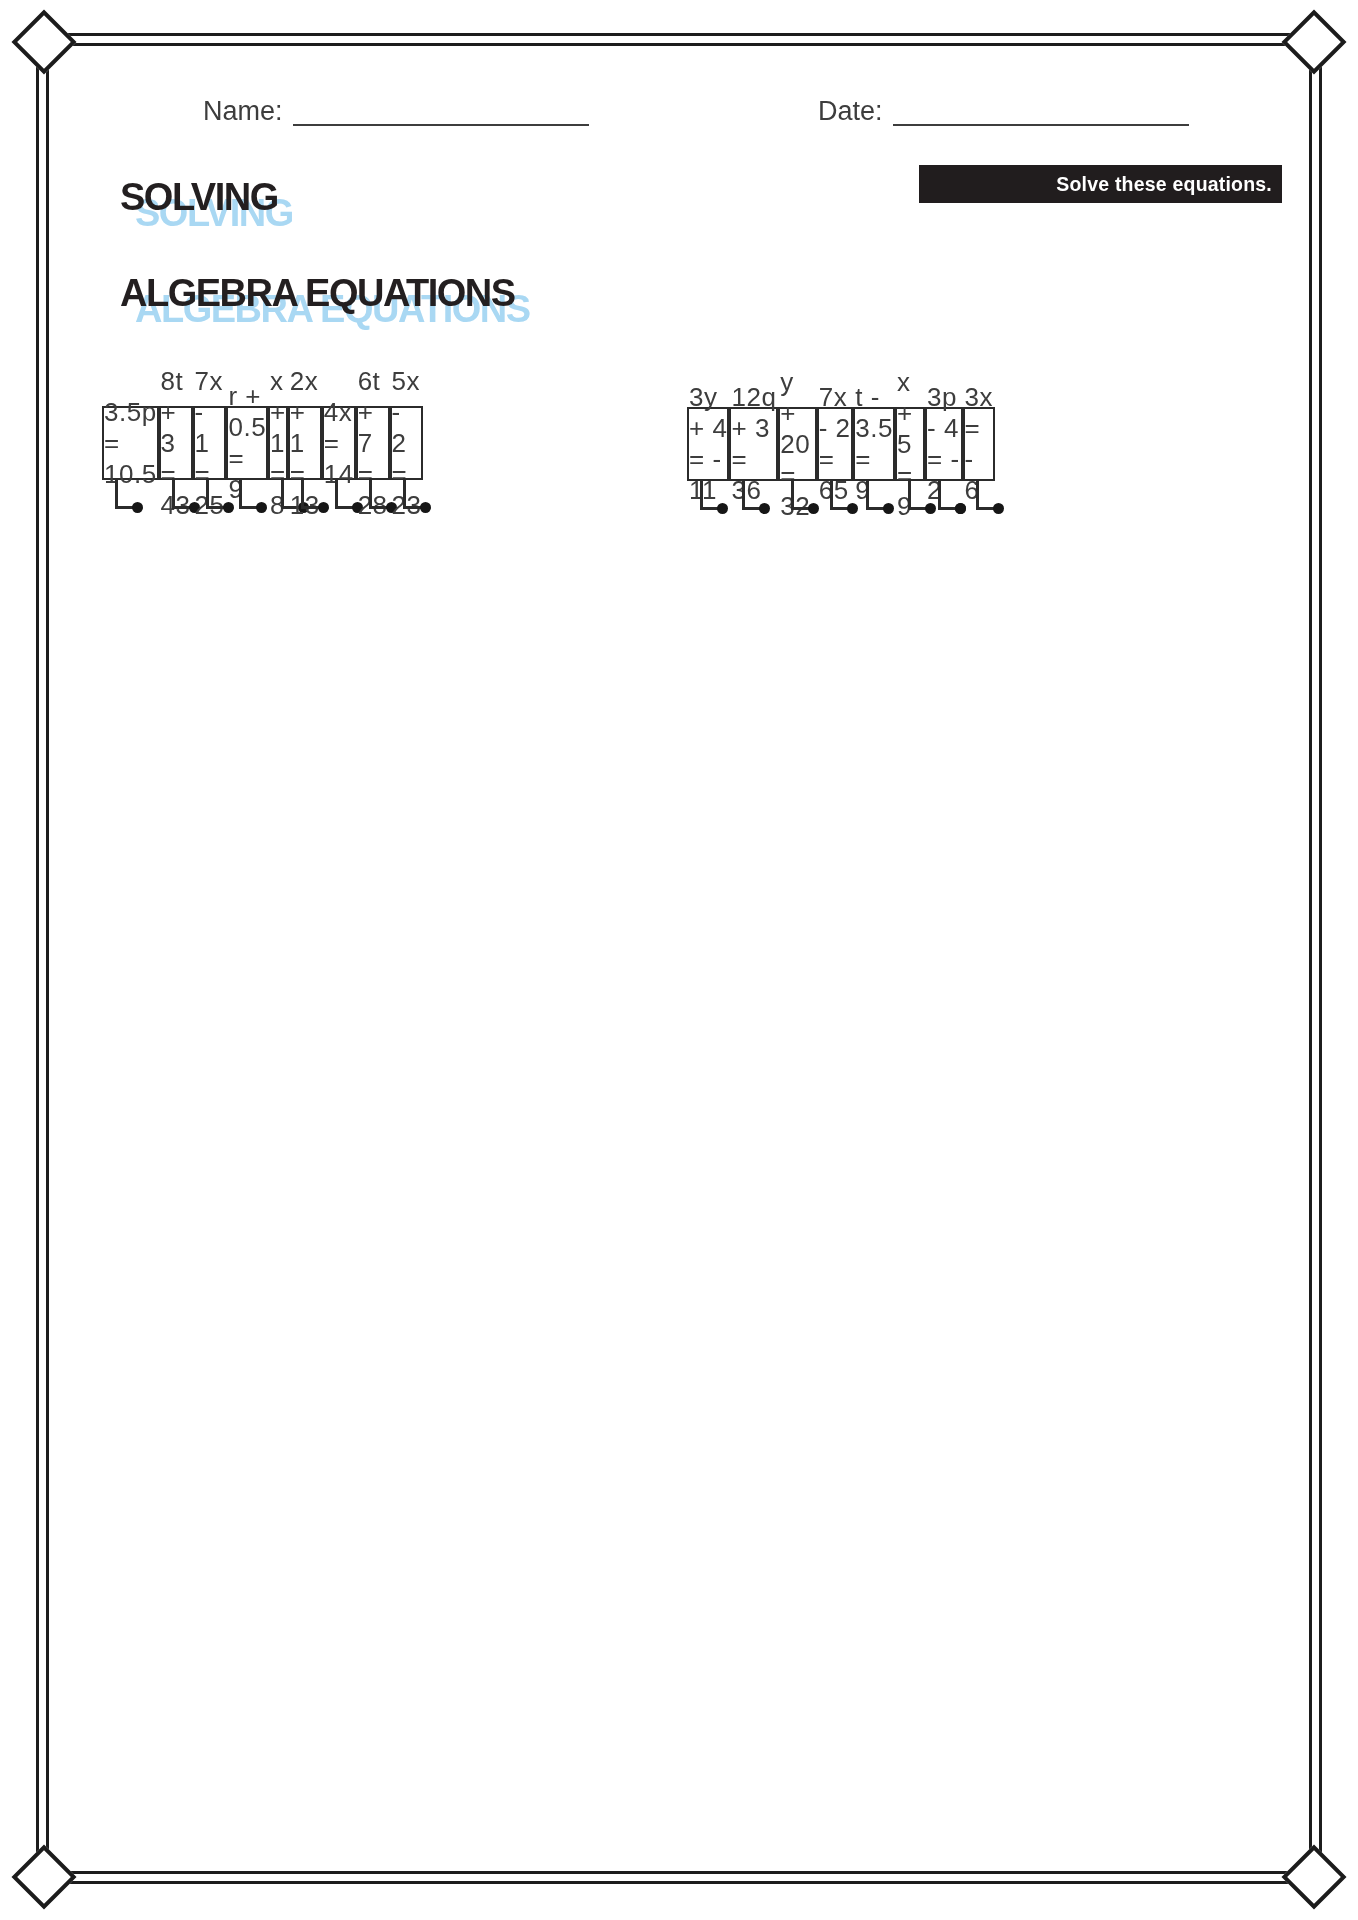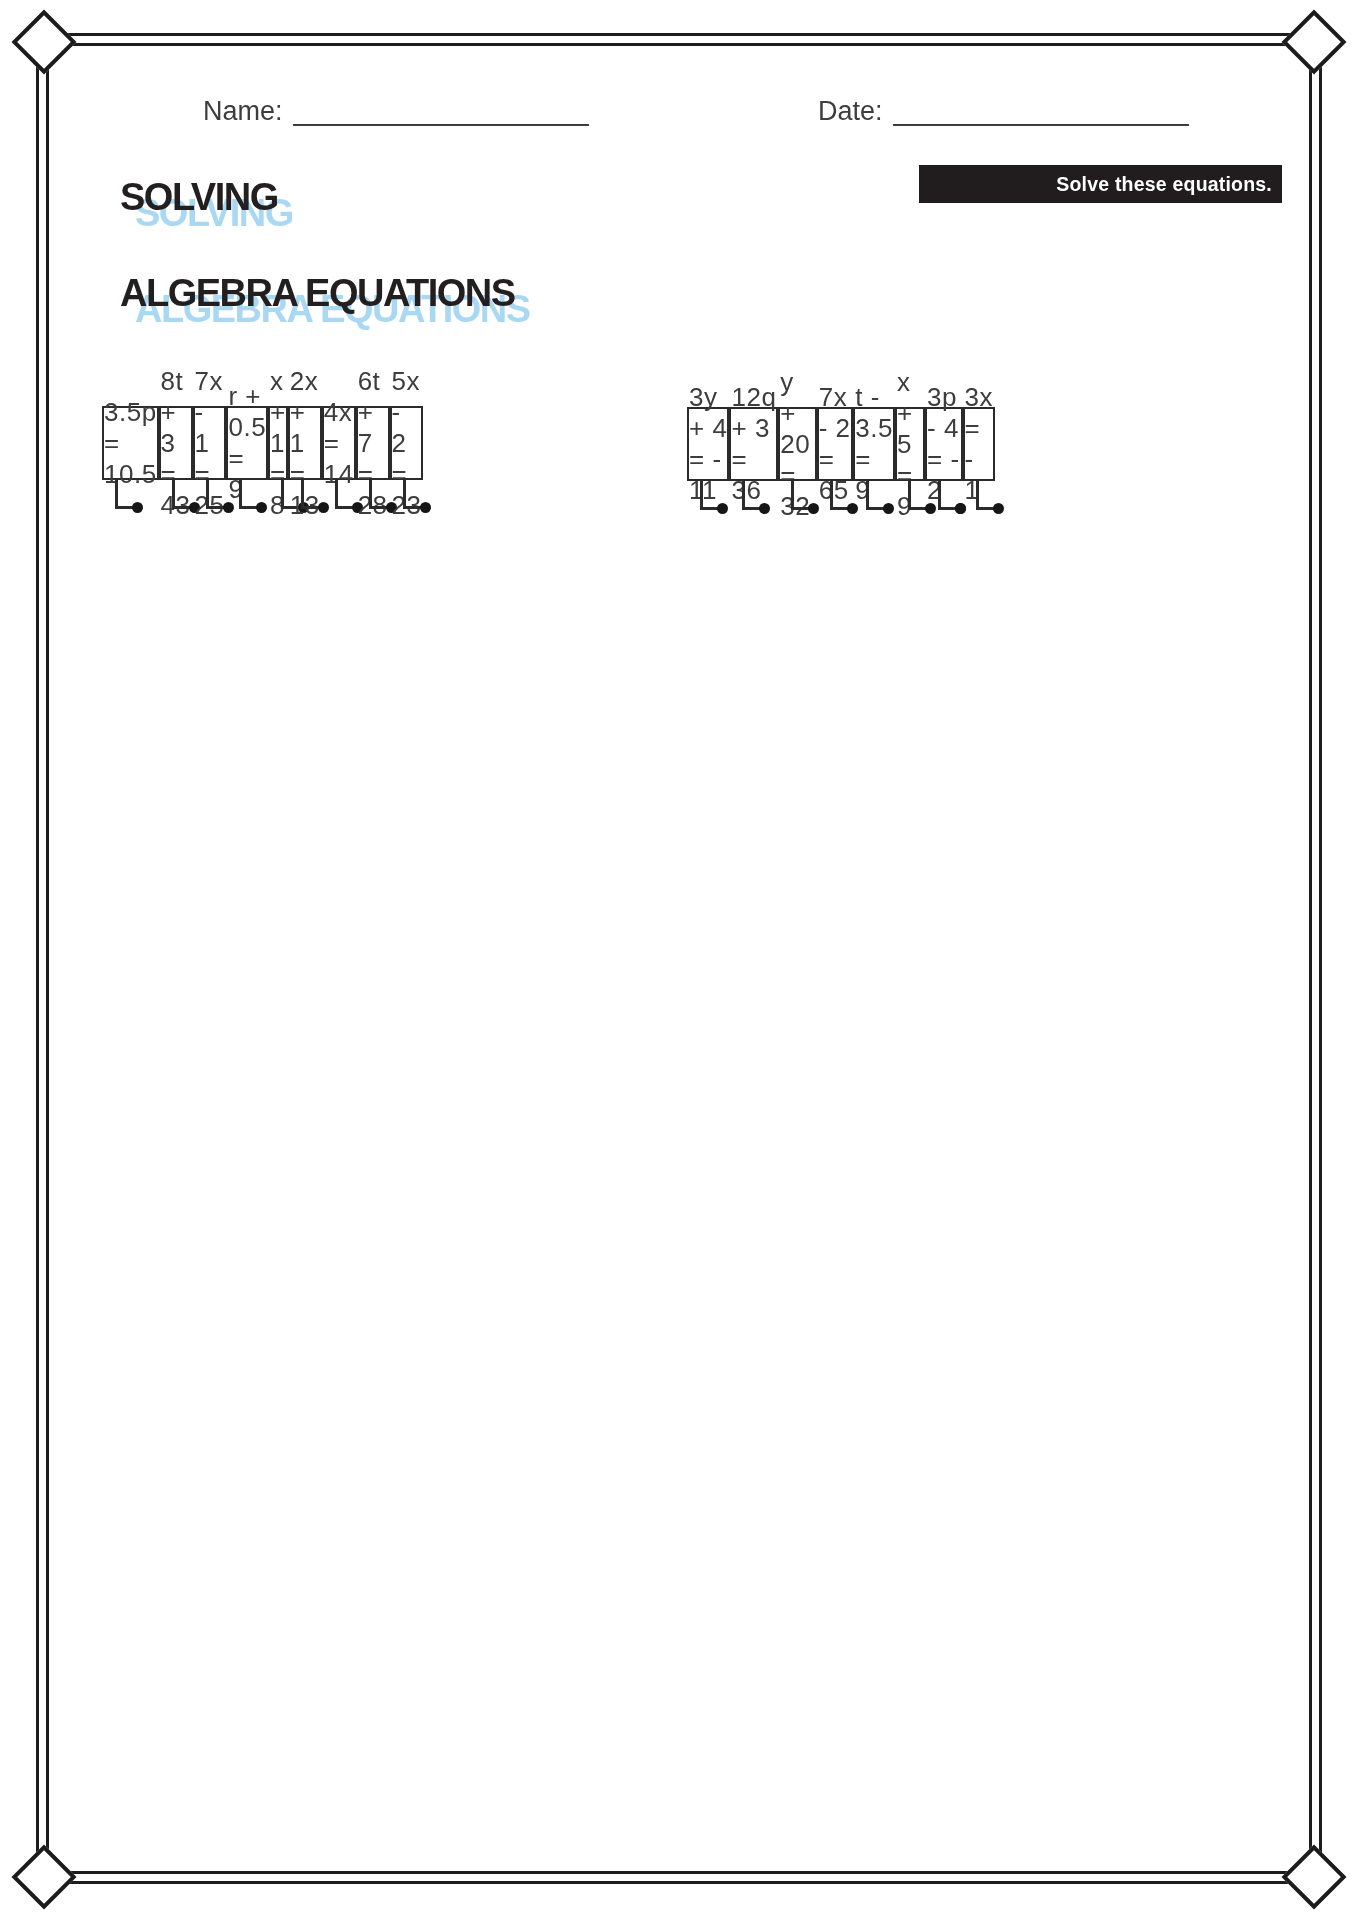--- a/index.html
+++ b/index.html
@@ -226,21 +226,21 @@
     <div class="eq-slot">
       <div class="eq-box">
           <span class="eq-text">3p - 4 = - 2</span>
         </div>
       <div class="eq-connector">
           <span class="eq-dot"></span>
         </div>
     </div>
     <div class="eq-slot">
       <div class="eq-box">
-          <span class="eq-text">3x = - 1</span>
+          <span class="eq-text">3x = - 6</span>
         </div>
       <div class="eq-connector">
           <span class="eq-dot"></span>
         </div>
     </div>
   </div>
 
 </div>
 
 </body></html>

